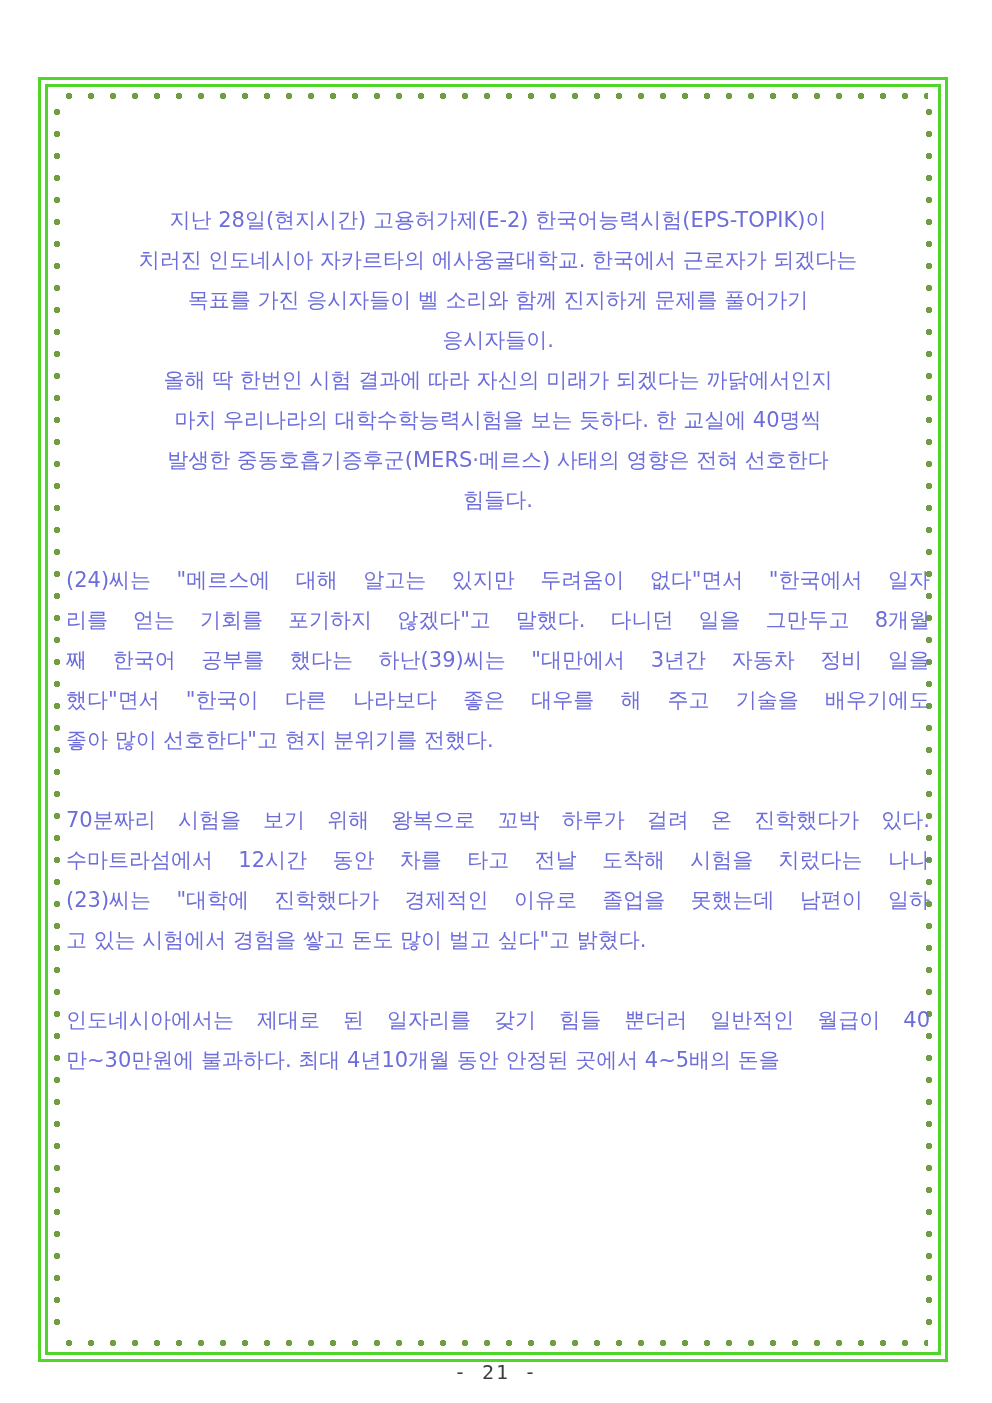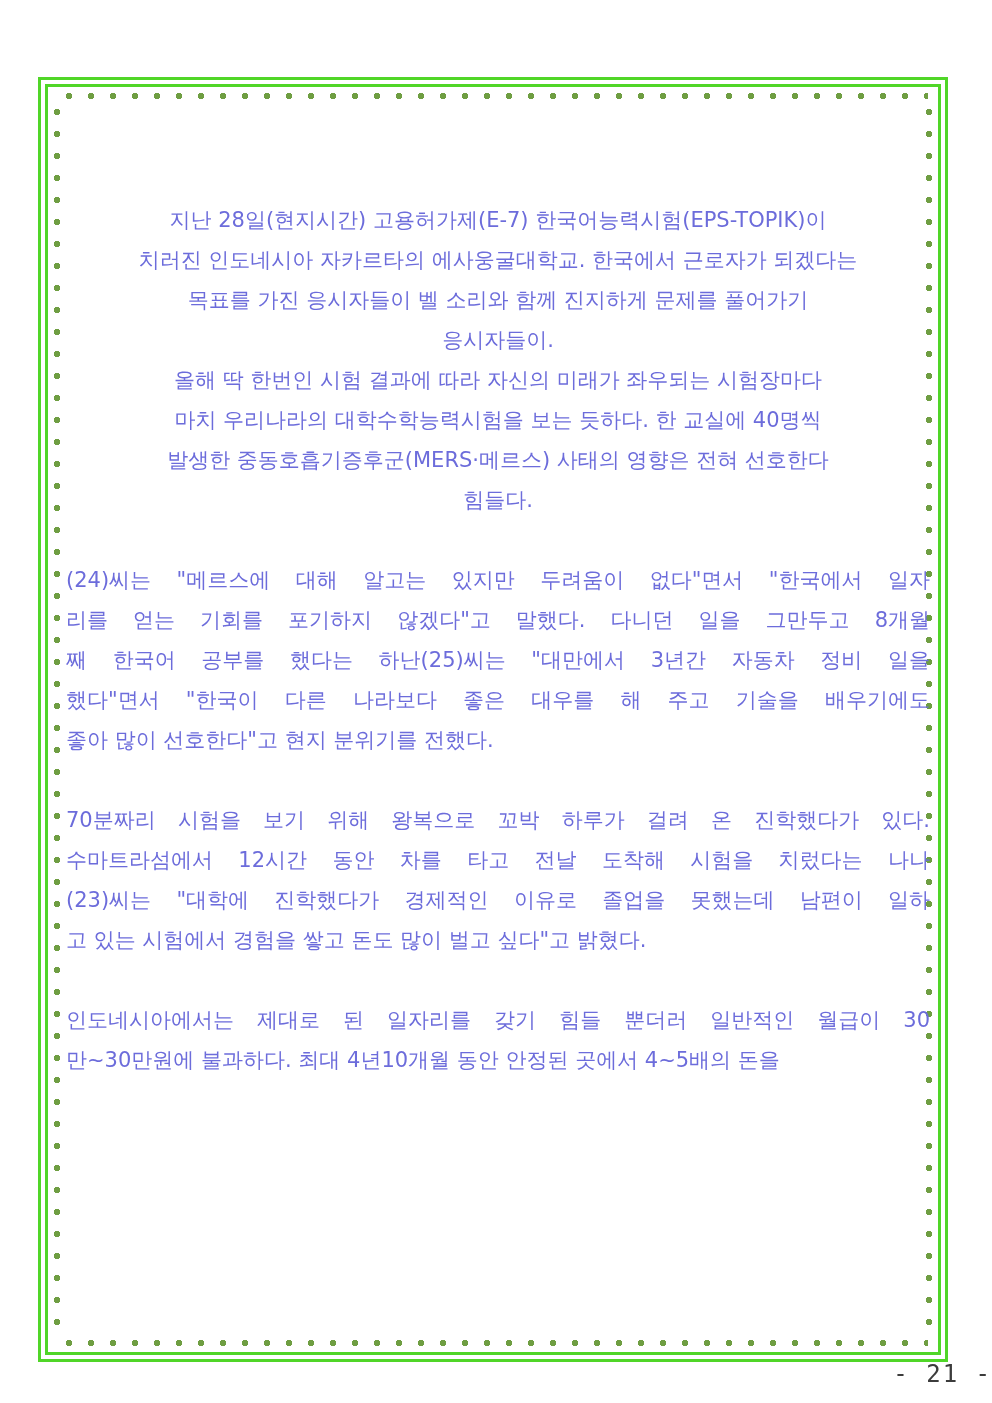--- a/index.html
+++ b/index.html
@@ -52,70 +52,70 @@
     line-height:40px;
     overflow:hidden;
     white-space:normal;
   }
   .p-center .line{text-align:center;}
   .p-justify .line{text-align:justify;text-align-last:justify;}
   .p-justify .line:last-child{text-align:left;text-align-last:left;}
   .page-number{
     position:absolute;
     left:0;top:1360px;width:992px;
-    text-align:right;
+    text-align:center;
     font-family:"DejaVu Sans Mono","Liberation Mono",monospace;
-    font-size:24px;
+    font-size:20px;
     letter-spacing:2px;
     color:var(--page-num-color);
   }
 </style>
 </head>
 <body style="background: rgb(255, 255, 255);">
 
 <div class="frame">
   <div class="dots dots-h dots-top"></div>
   <div class="dots dots-h dots-bottom"></div>
   <div class="dots dots-v dots-left"></div>
   <div class="dots dots-v dots-right"></div>
   <div class="article">
       <div class="paragraph p-center">
-        <div class="line">지난 28일(현지시간) 고용허가제(E-7) 한국어능력시험(EPS-TOPIK)이</div>
+        <div class="line">지난 28일(현지시간) 고용허가제(E-2) 한국어능력시험(EPS-TOPIK)이</div>
         <div class="line">치러진 인도네시아 자카르타의 에사웅굴대학교. 한국에서 근로자가 되겠다는</div>
         <div class="line">목표를 가진 응시자들이 벨 소리와 함께 진지하게 문제를 풀어가기</div>
         <div class="line">응시자들이.</div>
       </div>
       <div class="paragraph p-center">
-        <div class="line">올해 딱 한번인 시험 결과에 따라 자신의 미래가 좌우되는 시험장마다</div>
+        <div class="line">올해 딱 한번인 시험 결과에 따라 자신의 미래가 되겠다는 까닭에서인지</div>
         <div class="line">마치 우리나라의 대학수학능력시험을 보는 듯하다. 한 교실에 40명씩</div>
         <div class="line">발생한 중동호흡기증후군(MERS·메르스) 사태의 영향은 전혀 선호한다</div>
         <div class="line">힘들다.</div>
       </div>
       <div class="paragraph p-center">
         <div class="line"></div>
       </div>
       <div class="paragraph p-justify">
         <div class="line">(24)씨는 "메르스에 대해 알고는 있지만 두려움이 없다"면서 "한국에서 일자</div>
         <div class="line">리를 얻는 기회를 포기하지 않겠다"고 말했다. 다니던 일을 그만두고 8개월</div>
-        <div class="line">째 한국어 공부를 했다는 하난(25)씨는 "대만에서 3년간 자동차 정비 일을</div>
+        <div class="line">째 한국어 공부를 했다는 하난(39)씨는 "대만에서 3년간 자동차 정비 일을</div>
         <div class="line">했다"면서 "한국이 다른 나라보다 좋은 대우를 해 주고 기술을 배우기에도</div>
         <div class="line">좋아 많이 선호한다"고 현지 분위기를 전했다.</div>
       </div>
       <div class="paragraph p-center">
         <div class="line"></div>
       </div>
       <div class="paragraph p-justify">
         <div class="line">70분짜리 시험을 보기 위해 왕복으로 꼬박 하루가 걸려 온 진학했다가 있다.</div>
         <div class="line">수마트라섬에서 12시간 동안 차를 타고 전날 도착해 시험을 치렀다는 나나</div>
         <div class="line">(23)씨는 "대학에 진학했다가 경제적인 이유로 졸업을 못했는데 남편이 일하</div>
         <div class="line">고 있는 시험에서 경험을 쌓고 돈도 많이 벌고 싶다"고 밝혔다.</div>
       </div>
       <div class="paragraph p-center">
         <div class="line"></div>
       </div>
       <div class="paragraph p-justify">
-        <div class="line">인도네시아에서는 제대로 된 일자리를 갖기 힘들 뿐더러 일반적인 월급이 30</div>
+        <div class="line">인도네시아에서는 제대로 된 일자리를 갖기 힘들 뿐더러 일반적인 월급이 40</div>
         <div class="line">만~30만원에 불과하다. 최대 4년10개월 동안 안정된 곳에서 4~5배의 돈을</div>
       </div>
     </div>
 </div>
 
 <div class="page-number">- 21 -</div>
 
 </body></html>

